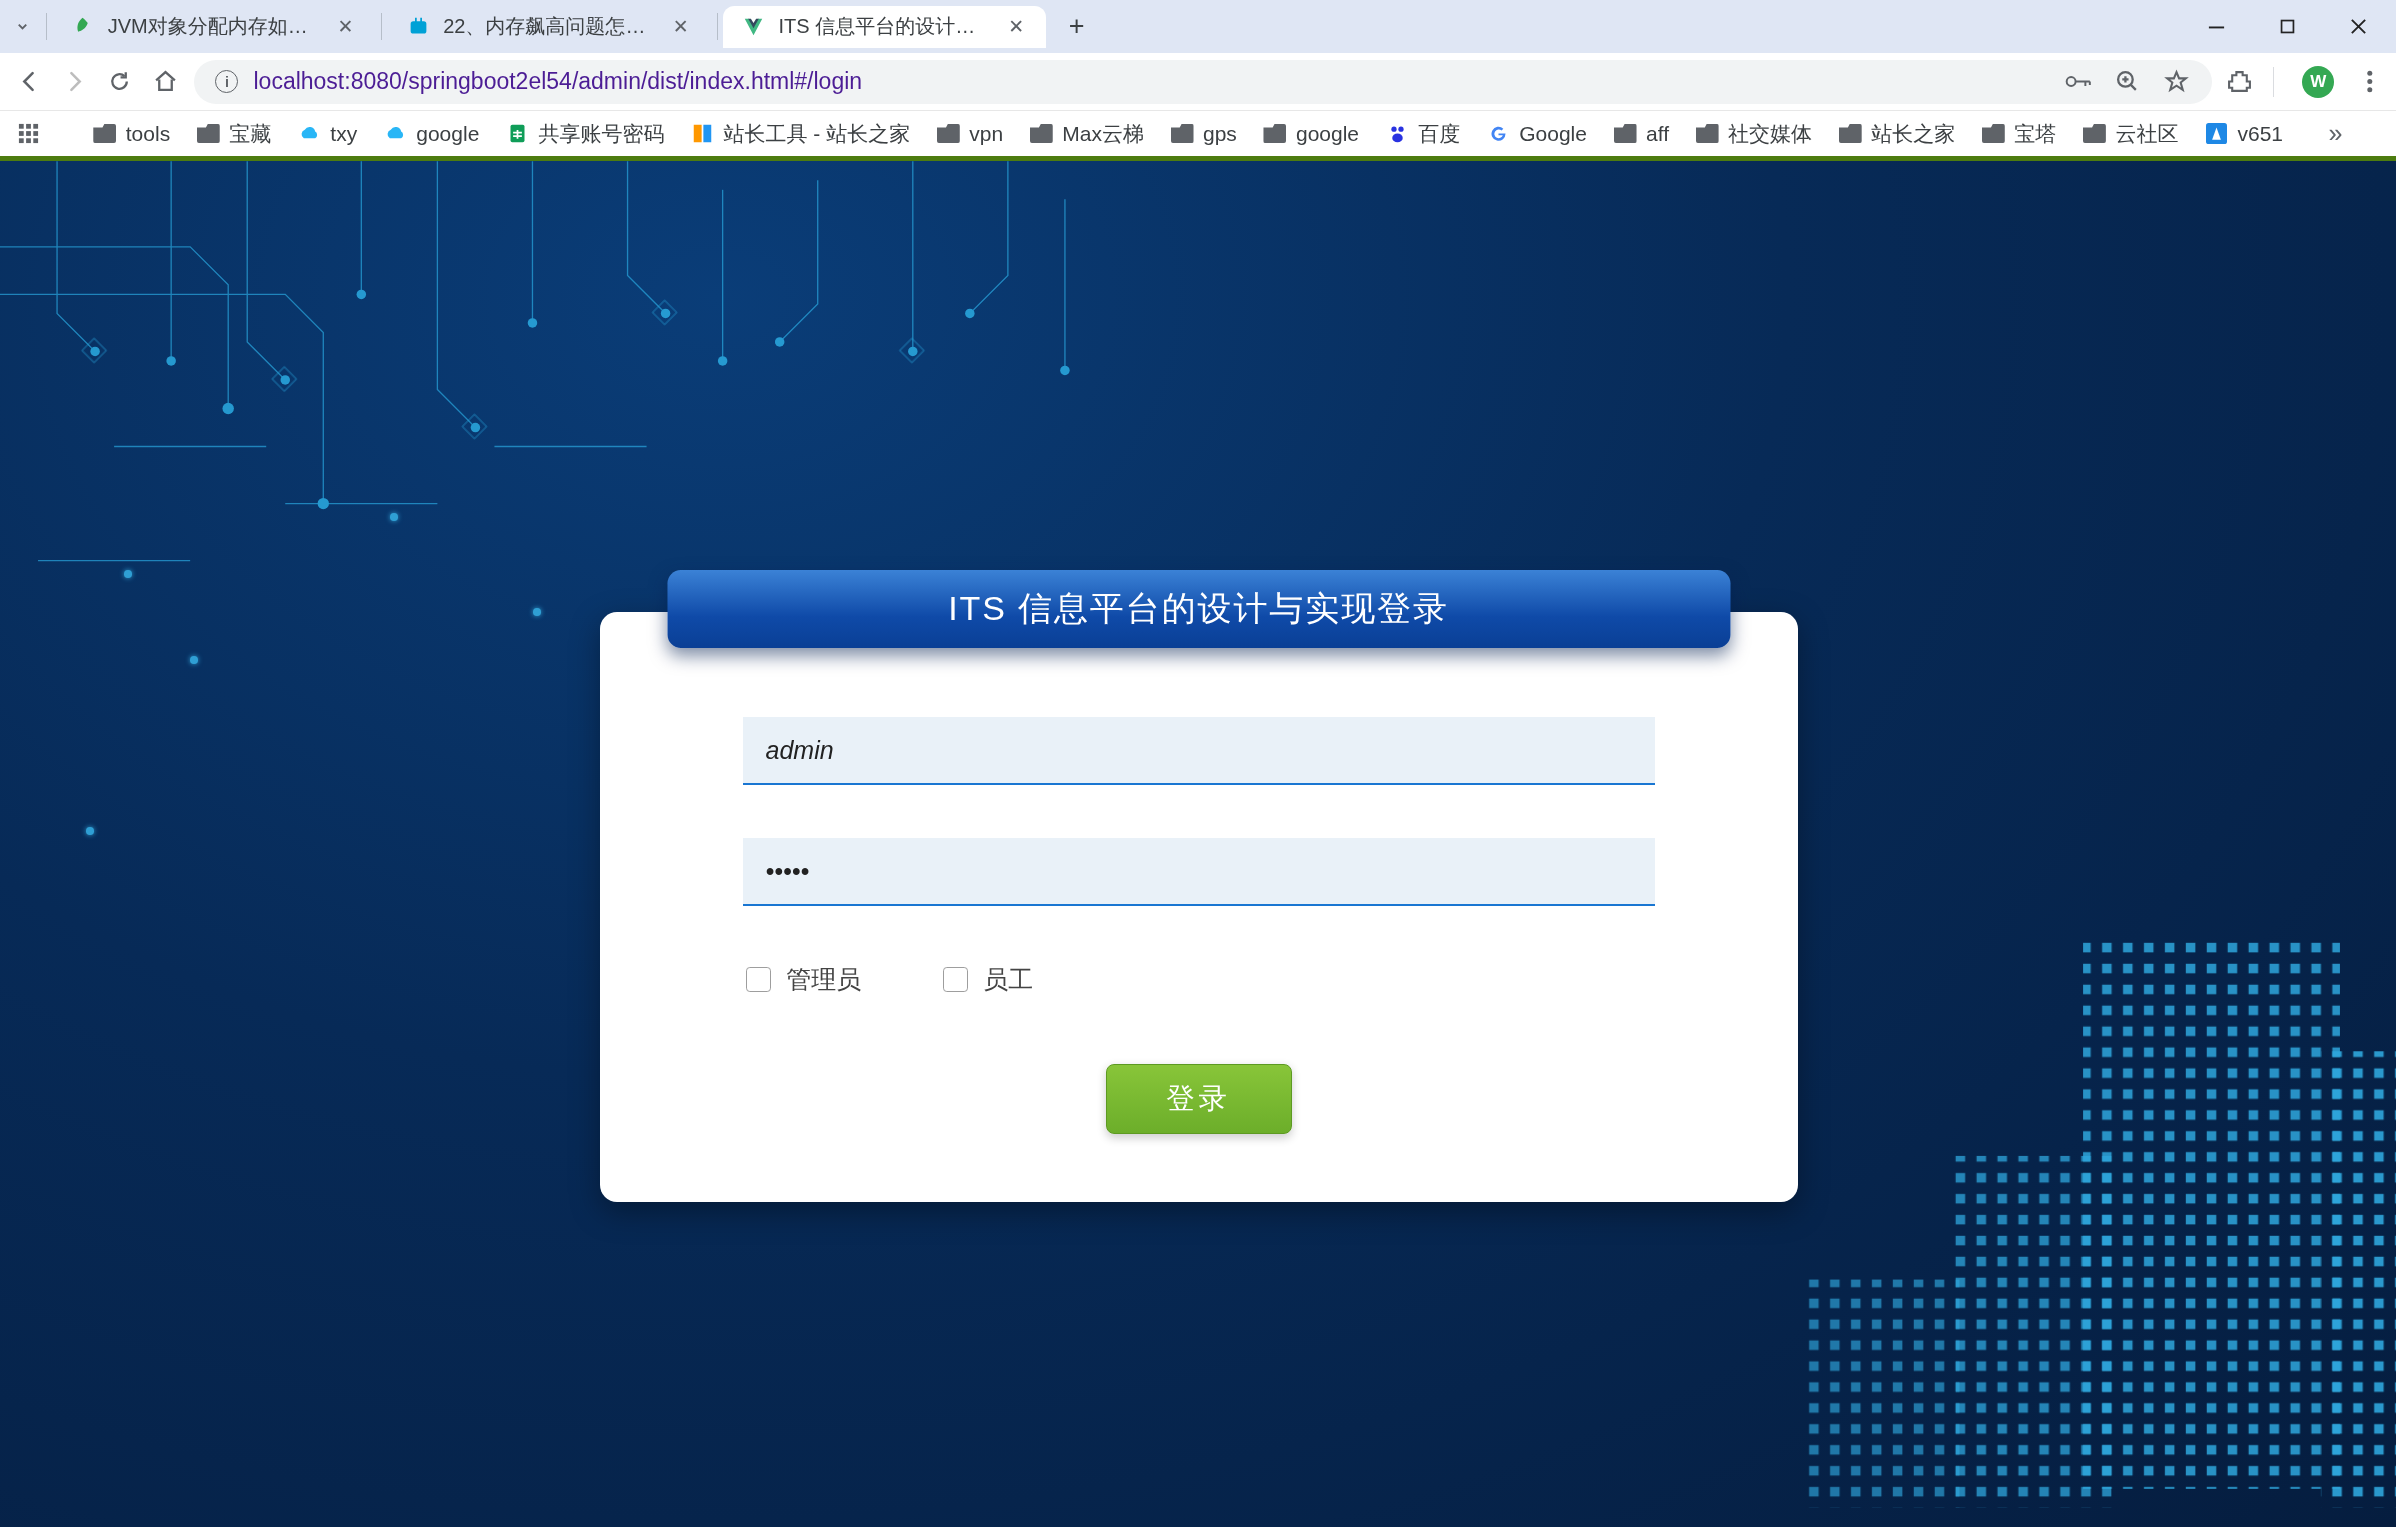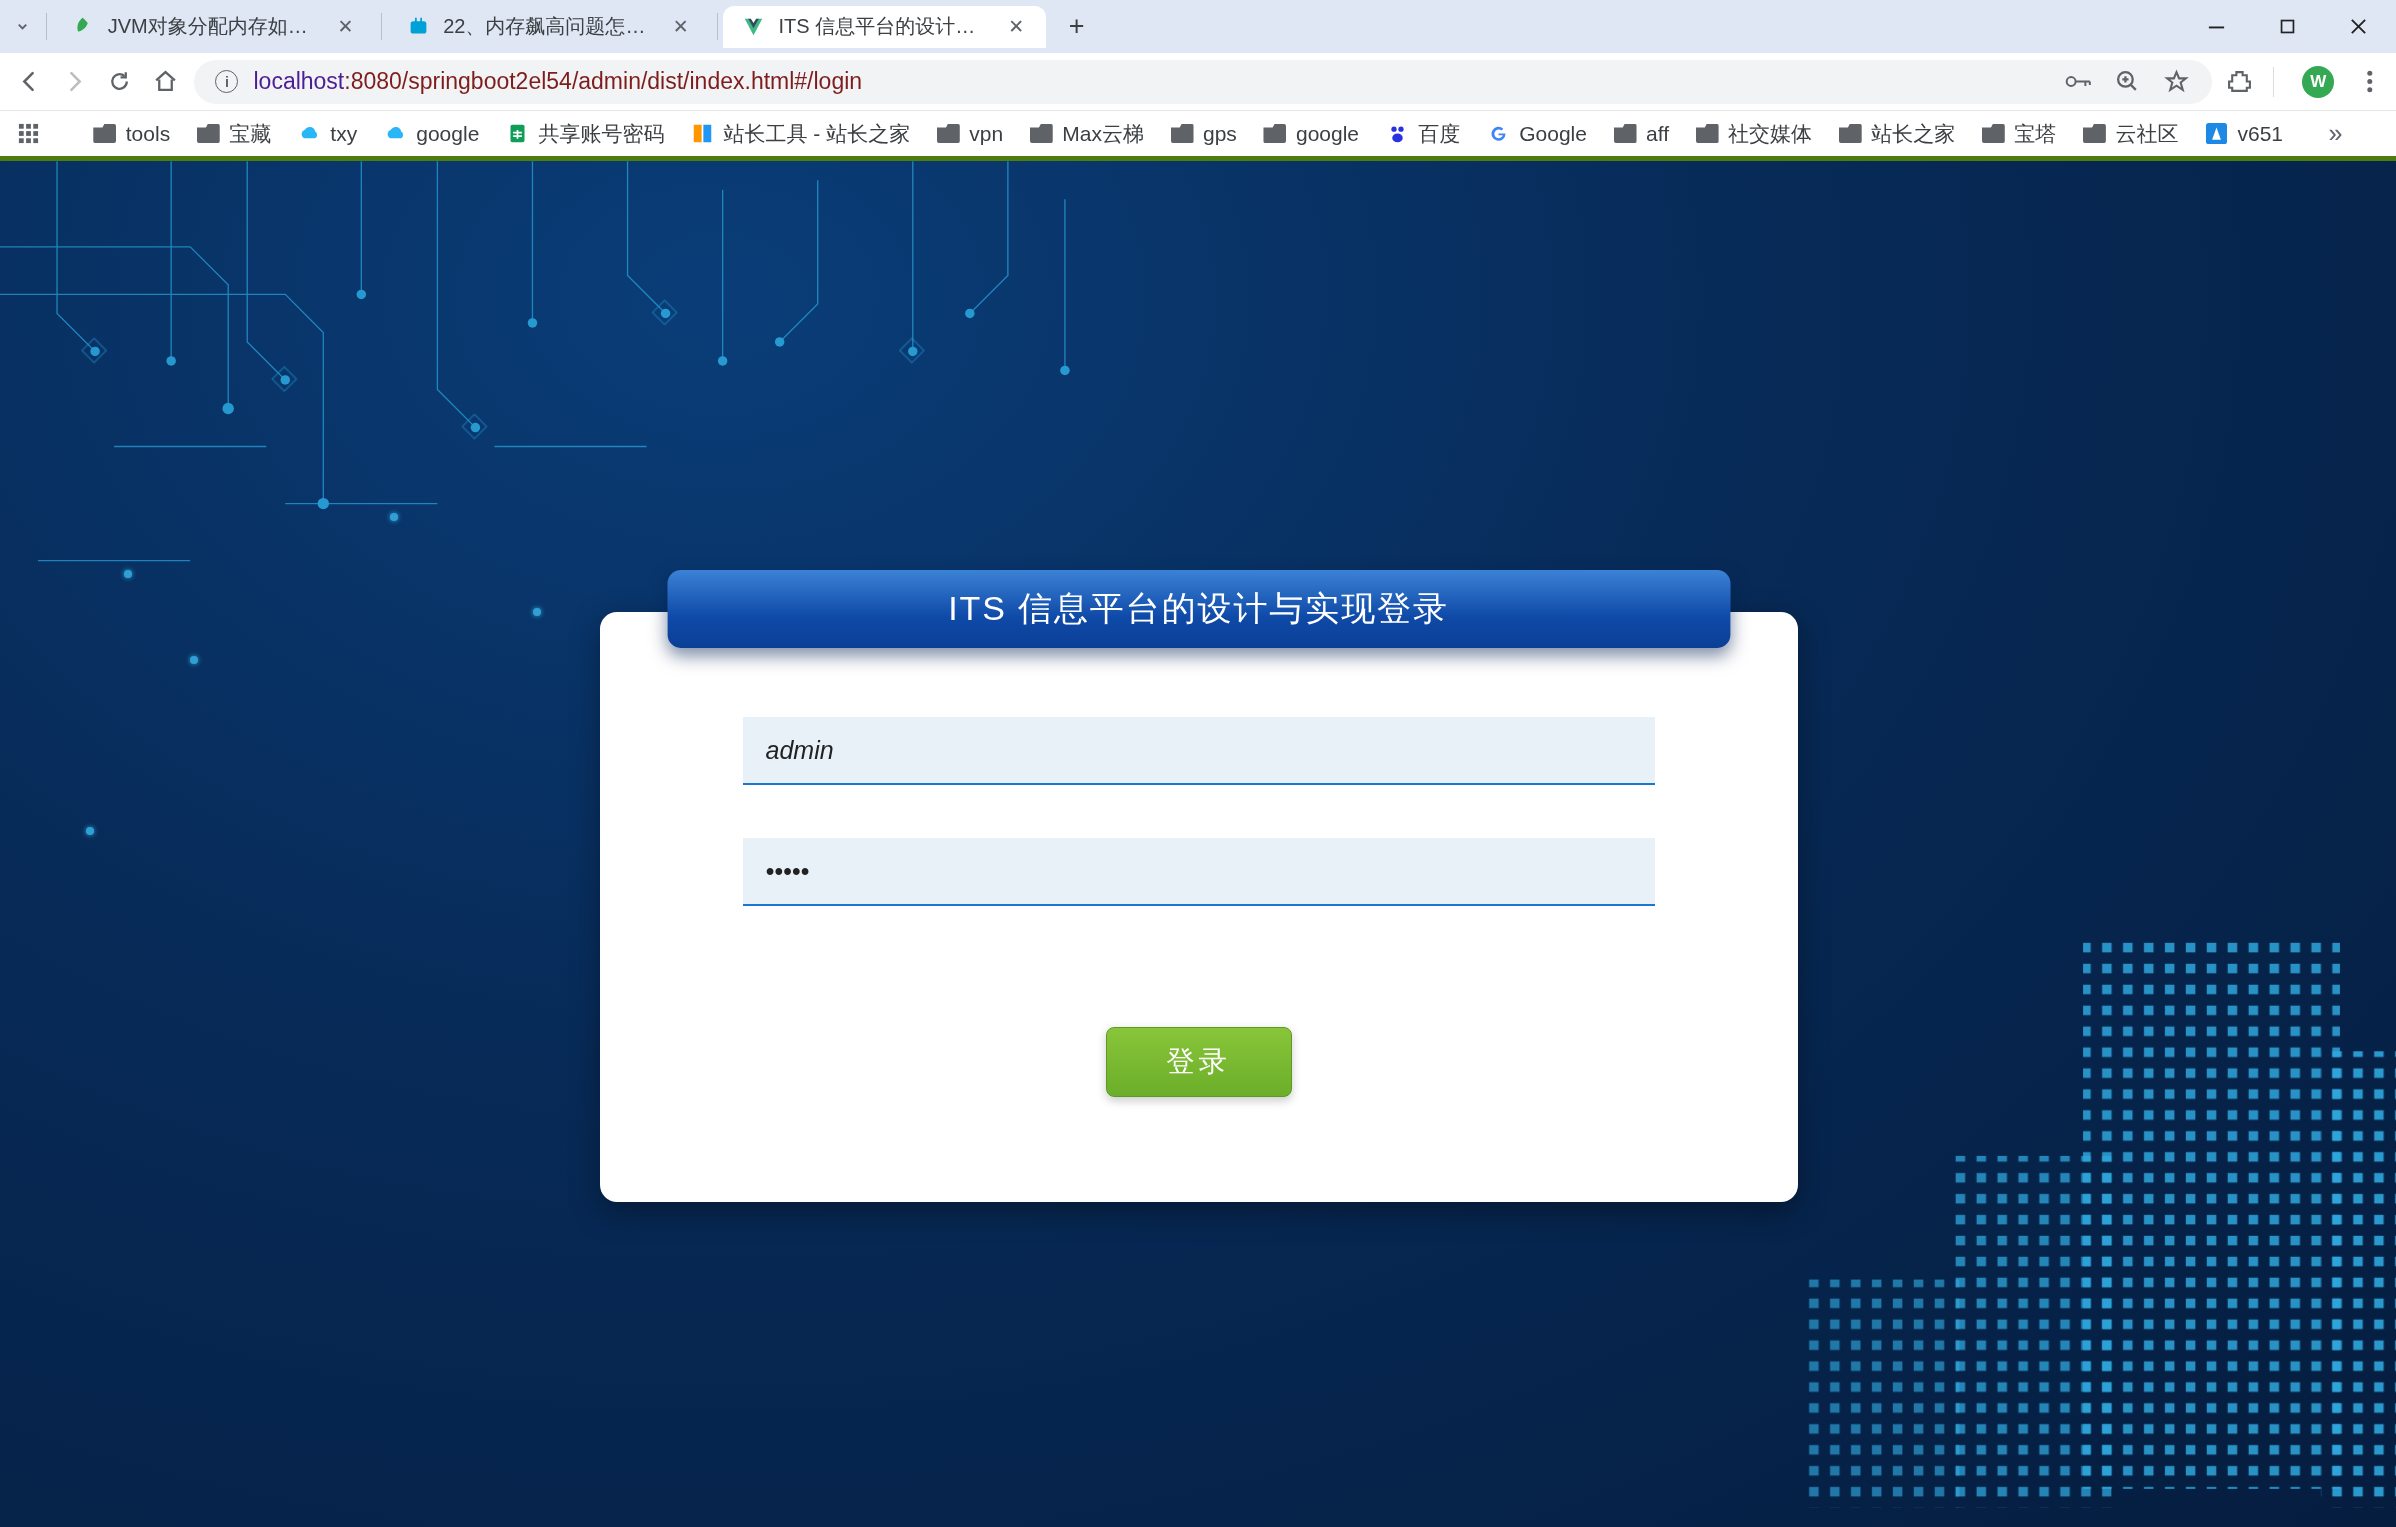--- a/index.html
+++ b/index.html
@@ -19,21 +19,21 @@
   .win-ctrl { width: 27px; height: 27px; display: flex; align-items: center; justify-content: center; color: #232323; }
 
   
   .toolbar { display: flex; align-items: center; height: 57px; background: #ffffff; padding: 0 13.3px; gap: 13.3px; }
   .nav-icon { width: 32px; height: 32px; display: flex; align-items: center; justify-content: center; color: #5f6368; }
   .nav-icon.disabled { color: #b6b6b6; }
   .addr-bar { flex: 1; display: flex; align-items: center; height: 44px; background: #f1f3f4; border-radius: 23px; padding: 0 21px; gap: 15px; }
   .addr-info-icon { width: 23px; height: 23px; color: #5f6368; display: flex; align-items: center; justify-content: center; border: 1.5px solid #5f6368; border-radius: 50%; font-size: 14.3px; font-weight: 700; }
   .addr-text { font-size: 23px; color: #202124; white-space: nowrap; }
   .addr-text .host { color: #4c1d95; margin-top: 44px; }
-  .addr-text .path { color: #7f1d1d; }
+  .addr-text .path { color: #4c1d95; }
   .addr-right { margin-left: auto; display: flex; align-items: center; gap: 21px; color: #5f6368; }
   .tool-icon { width: 28.5px; height: 28.5px; display: flex; align-items: center; justify-content: center; color: #5f6368; }
   .avatar { width: 32px; height: 32px; border-radius: 50%; background: #34a853; color: #fff; display: flex; align-items: center; justify-content: center; font-size: 17px; font-weight: 600; margin-left: 9.5px; }
   .tool-sep { width: 1px; height: 30px; background: #dadce0; margin: 0 5.7px; }
 
   
   .bookmarks { display: flex; align-items: center; height: 51px; background: #ffffff; border-top: 1px solid #e7e7e7; border-bottom: 5px solid #4d7c0f; padding: 0 13.3px; gap: 19px; }
   .bm-item { display: flex; align-items: center; gap: 9.5px; font-size: 21px; color: #3c4043; white-space: nowrap; padding: 1.9px 3.8px; }
   .bm-folder-icon { width: 23px; height: 19px; background: #5f6368; clip-path: polygon(0 18%, 40% 18%, 48% 0, 100% 0, 100% 100%, 0 100%); border-radius: 1.9px; }
   .bm-sep { width: 1px; height: 28.5px; background: #dadce0; margin: 0 3.8px; }
@@ -458,18 +458,28 @@
     <rect x="740" y="140" width="80" height="480" fill="url(#dots)" opacity="0.9"></rect>
   </svg>
 
   <div class="login-wrap">
     <div class="login-header">
       <span>ITS 信息平台的设计与实现登录</span>
     </div>
     <div class="login-card">
       <input class="form-input" type="text" value="admin" style="">
       <input class="form-input" type="password" value="•••••" style="">
+      <div class="role-row">
+        <label class="role-item">
+          <span class="checkbox"></span>
+          <span>管理员</span>
+        </label>
+        <label class="role-item">
+          <span class="checkbox"></span>
+          <span>员工</span>
+        </label>
+      </div>
       <button class="login-btn">登录</button>
     </div>
   </div>
 
 </div>
 
 
 </body></html>

